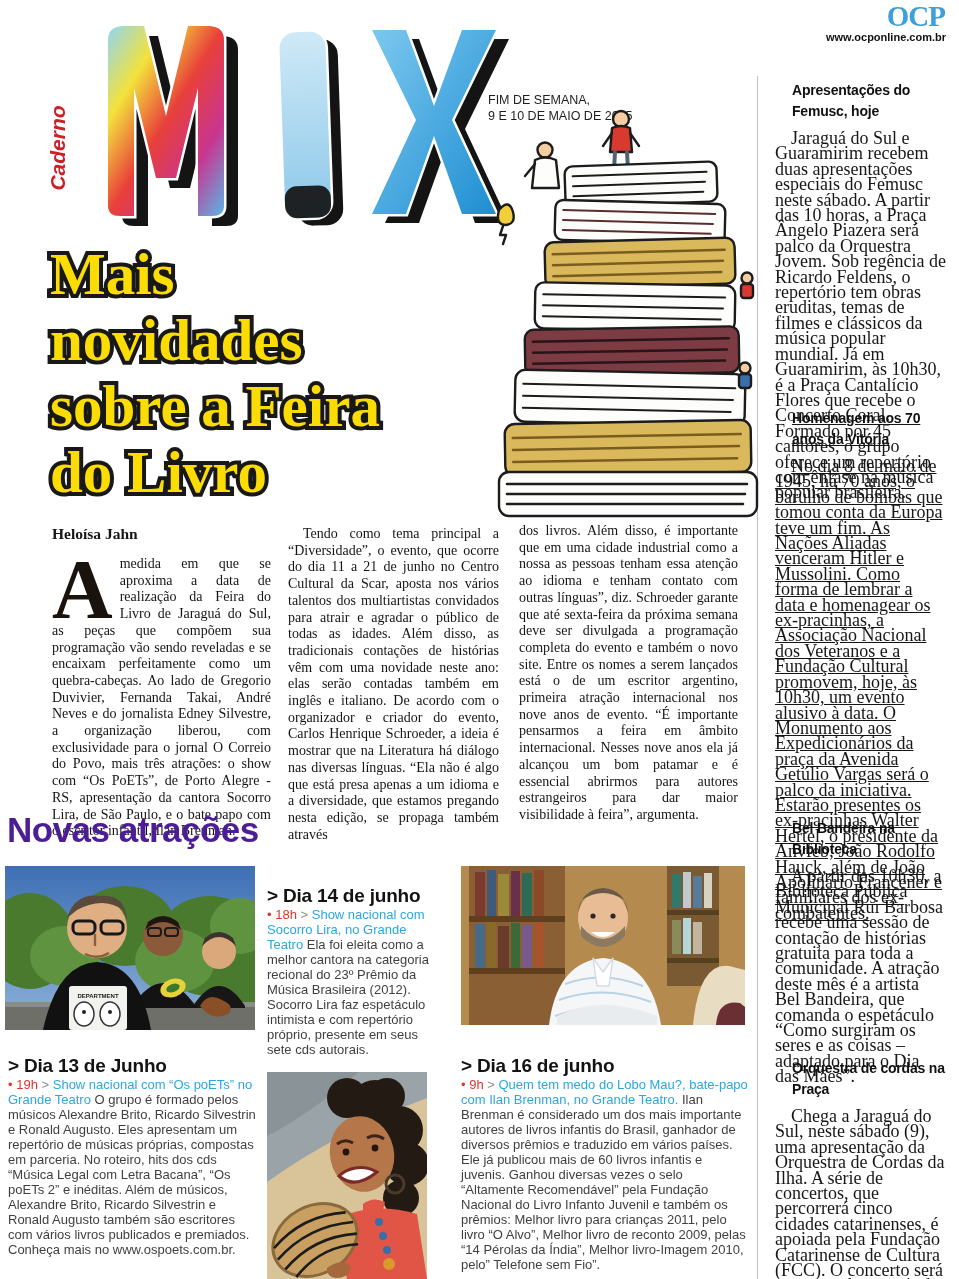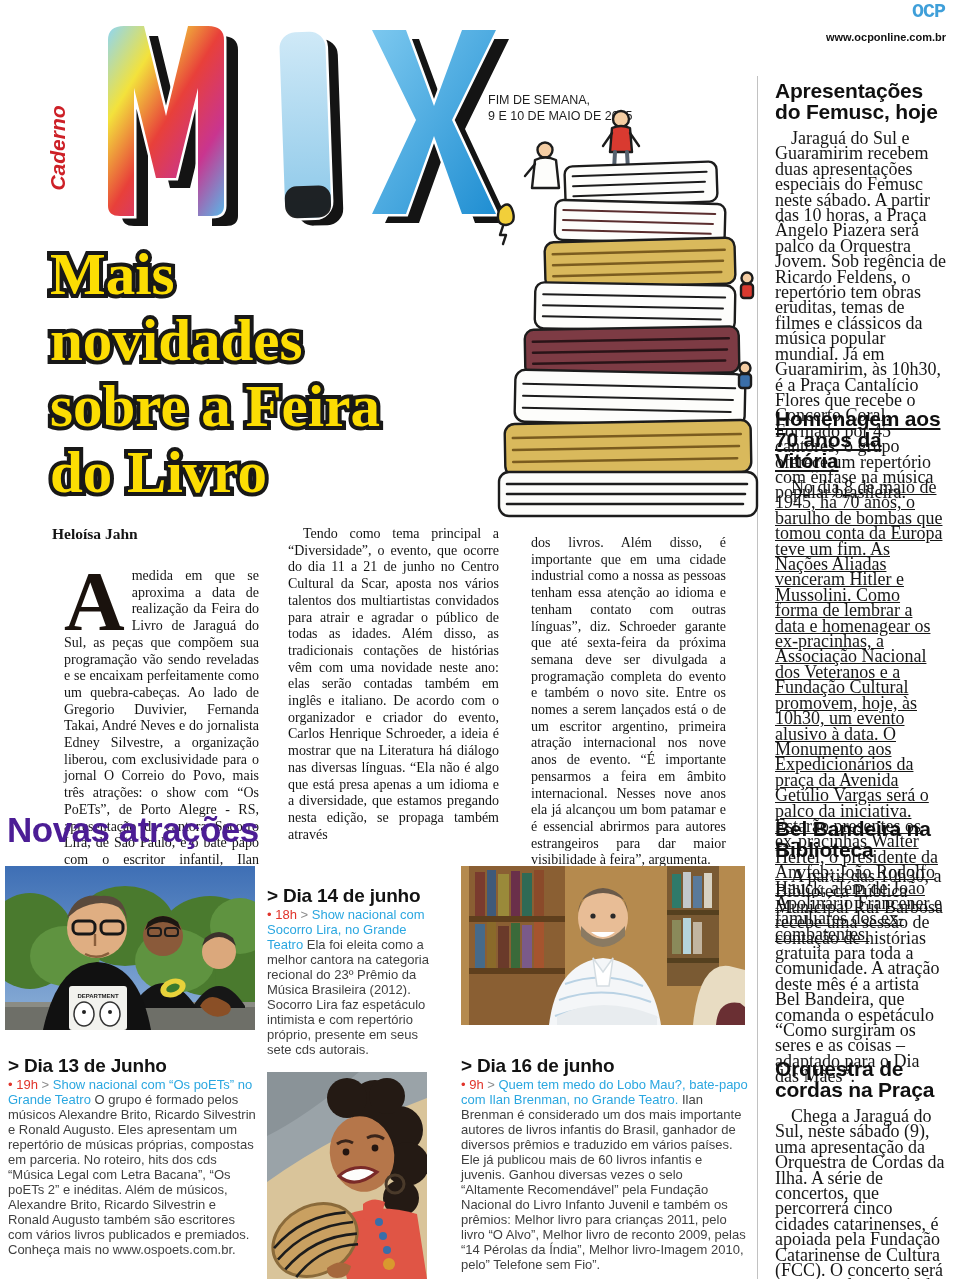--- a/index.html
+++ b/index.html
@@ -1,22 +1,22 @@
 <!DOCTYPE html>
 <html lang="pt"><head>
 <meta charset="utf-8">
 <style>
   html,body{margin:0;padding:0;}
   body{background:#888;}
   #page{position:relative;width:959px;height:1279px;background:#ffffff;margin:0 auto;overflow:hidden;
         font-family:"Liberation Serif",serif;color:#151515;}
 
   
-  #ocp-logo{position:absolute;right:14px;top:0px;font-family:Liberation Mono, monospace;
-            font-weight:bold;font-size:20px;letter-spacing:-1px;color:#3f9fd9;}
+  #ocp-logo{position:absolute;right:14px;top:0px;font-family:Liberation Serif, serif;
+            font-weight:bold;font-size:29px;letter-spacing:-1px;color:#3f9fd9;}
   #site-url{position:absolute;right:13px;top:31px;font-family:"Liberation Sans",sans-serif;
             font-weight:bold;font-size:11px;color:#101010;}
   #caderno{position:absolute;left:0px;top:136px;width:116px;text-align:center;
            transform:rotate(-90deg);font-family:"Liberation Sans",sans-serif;
            font-weight:bold;font-style:italic;font-size:21px;color:#cd2027;}
   #mix-logo{position:absolute;left:86px;top:18px;}
   #dateline{position:absolute;left:488px;top:92px;font-family:"Liberation Sans",sans-serif;
             font-size:12.5px;line-height:16px;color:#1e1e1e;}
 
   
@@ -29,30 +29,30 @@
   .hl-stroke{position:absolute;left:0;top:0;color:#181818;-webkit-text-stroke:8px #181818;}
   .hl-fill{position:absolute;left:0;top:0;color:#fcdd03;}
 
   #byline{position:absolute;left:52px;top:525px;font-weight:bold;font-size:15.5px;}
 
   .bodycol{position:absolute;font-size:14px;line-height:16.7px;text-align:justify;color:#141414;}
   #col1{left:52px;top:556px;width:219px;}
   #col2{left:285px;top:523px;width:217px;}
   #col3{left:519px;top:523px;width:219px;}
   #col2 p{text-indent:15px;margin:3px;}
-  .bodycol p{margin:12px;}
+  .bodycol p{margin:0;}
   .dropcap{float:left;font-size:84px;line-height:64px;font-weight:bold;margin:2px 7px 0 0;color:#1a120d;}
 
   
   #vrule{position:absolute;left:757px;top:76px;width:1px;height:1203px;background:#c2c2c2;}
 
   
   .sb-article{position:absolute;left:775px;width:171px;}
-  .sb-title{font-family:"Liberation Sans",sans-serif;font-weight:bold;font-size:21px;
-            line-height:21px;color:#101010;margin:0 0 9px 0;letter-spacing:-0.2px;}
+  .sb-title{font-family:"Liberation Sans",sans-serif;font-weight:bold;font-size:14px;
+            line-height:21px;color:#101010;margin:0 0 9px 17px;letter-spacing:-0.2px;}
   .sb-body{font-size:18px;line-height:15.4px;color:#161616;text-indent:16px;margin:0;}
   #sb1{top:80px;} #sb2{top:408px;text-decoration:underline;} #sb3{top:818px;} #sb4{top:1058px;}
 
   
   #novas-title{position:absolute;left:7px;top:810px;font-family:"Liberation Sans",sans-serif;
                font-weight:bold;font-size:35px;letter-spacing:-0.5px;color:#4c1d95;}
   .photo{position:absolute;overflow:hidden;}
   #photo-band{left:5px;top:866px;width:250px;height:164px;}
   #photo-ilan{left:461px;top:866px;width:284px;height:159px;}
   #photo-socorro{left:267px;top:1072px;width:160px;height:207px;}

